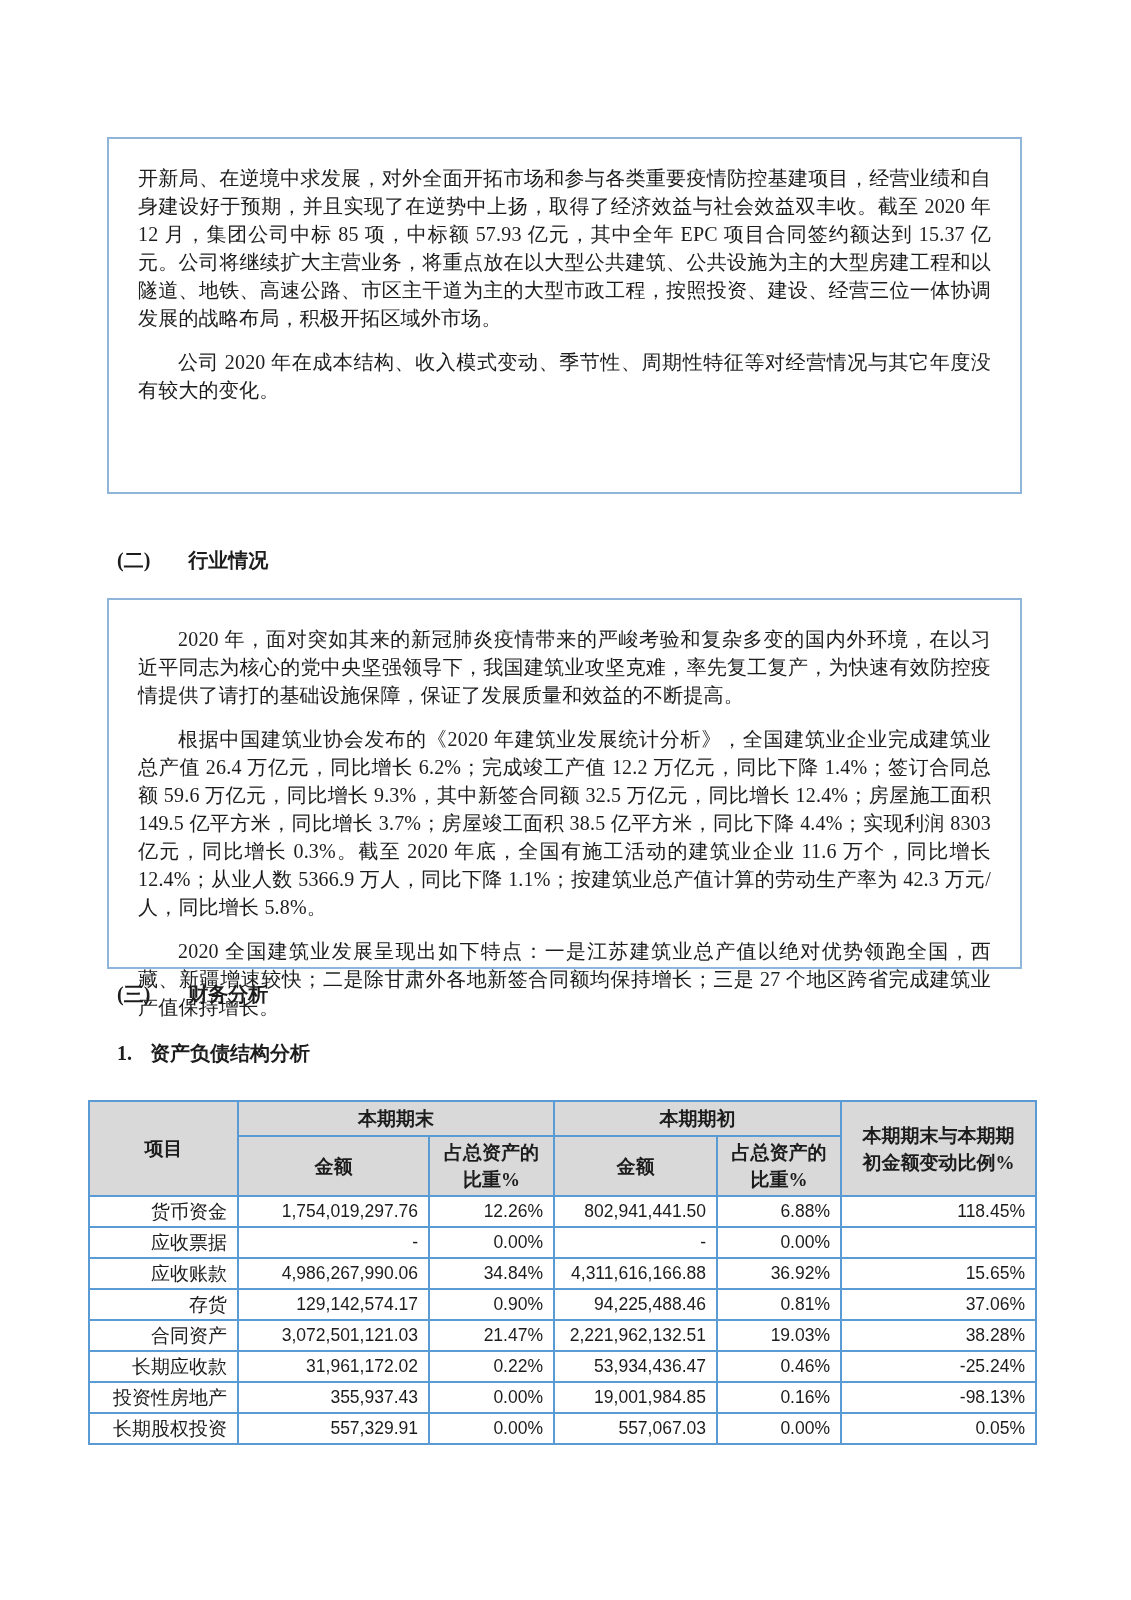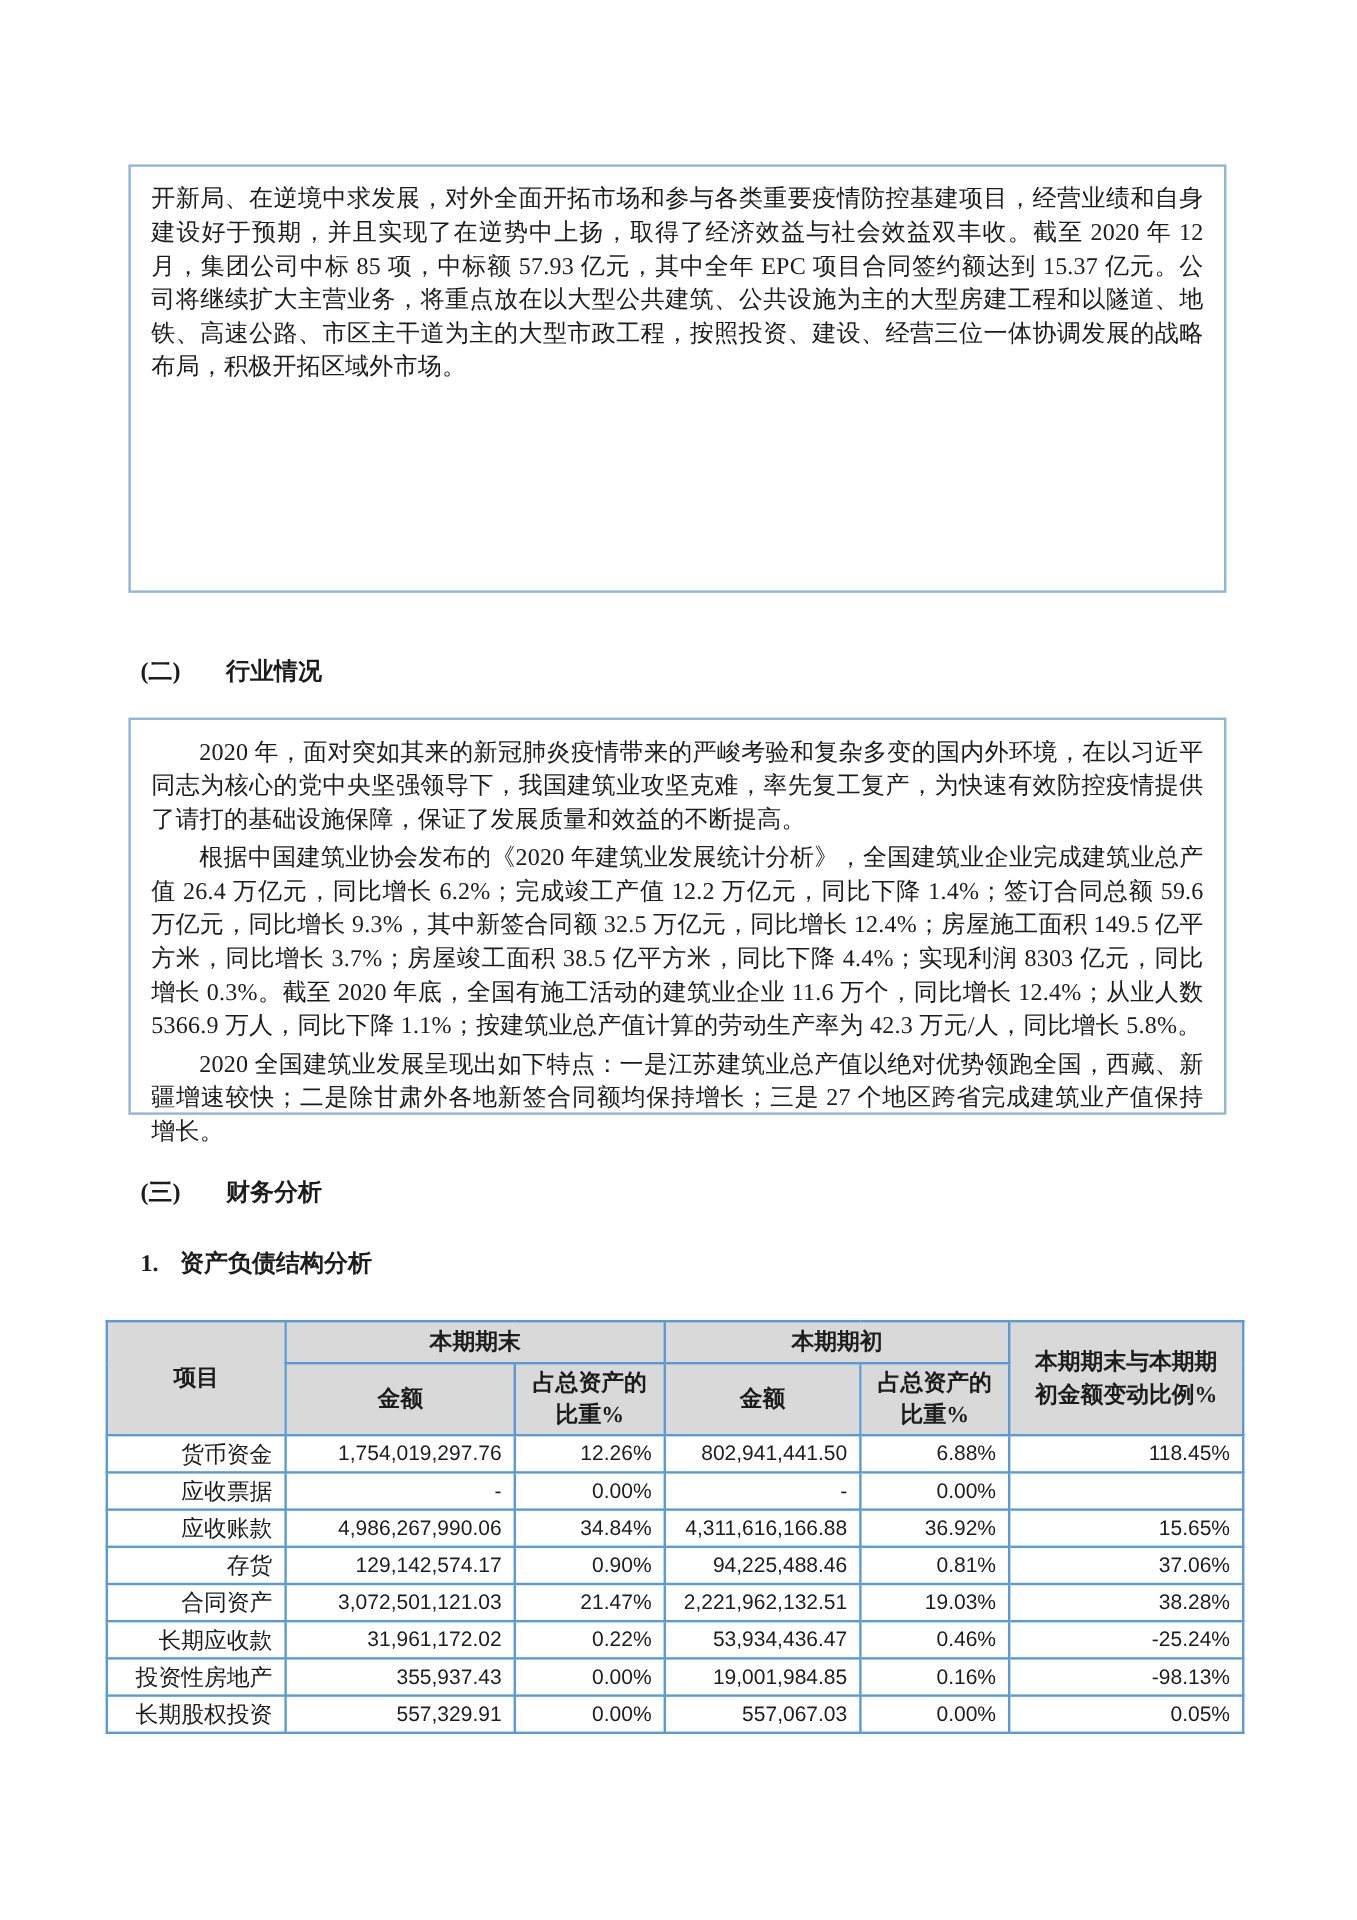--- a/index.html
+++ b/index.html
@@ -20,22 +20,22 @@
   }
   .tbox{
     position:absolute;left:107px;width:915px;
     border:2px solid var(--box-border);
     padding:9px 13px 8px 13px;
     text-align:justify;
     font-size:20px;line-height:28px;
     letter-spacing:0.2px;
   }
   #box1{top:137px;height:357px;}
-  #box2{top:598px;height:331px;}
-  .para{margin:4px;}
+  #box2{top:598px;height:371px;}
+  .para{margin:16px;}
   .para.indent{text-indent:2em;}
 
   .heading{
     position:absolute;left:117px;
     font-weight:bold;font-size:20px;line-height:26px;
     white-space:nowrap;
   }
   #heading2{top:547px;}
   #heading3{top:981px;}
   .heading .title{margin-left:38px;}
@@ -86,20 +86,21 @@
     font-size:17px;color:#222;
   }
 </style>
 </head>
 <body>
 
 <div class="page">
 
   <div id="box1" class="tbox">
       <p class="para">开新局、在逆境中求发展，对外全面开拓市场和参与各类重要疫情防控基建项目，经营业绩和自身建设好于预期，并且实现了在逆势中上扬，取得了经济效益与社会效益双丰收。截至 2020 年 12 月，集团公司中标 85 项，中标额 57.93 亿元，其中全年 EPC 项目合同签约额达到 15.37 亿元。公司将继续扩大主营业务，将重点放在以大型公共建筑、公共设施为主的大型房建工程和以隧道、地铁、高速公路、市区主干道为主的大型市政工程，按照投资、建设、经营三位一体协调发展的战略布局，积极开拓区域外市场。</p>
+      <p class="para indent">公司 2020 年在成本结构、收入模式变动、季节性、周期性特征等对经营情况与其它年度没有较大的变化。</p>
     </div>
 
   <div id="heading2" class="heading">
     <span class="num">(二)</span><span class="title">行业情况</span>
   </div>
 
   <div id="box2" class="tbox">
       <p class="para indent">2020 年，面对突如其来的新冠肺炎疫情带来的严峻考验和复杂多变的国内外环境，在以习近平同志为核心的党中央坚强领导下，我国建筑业攻坚克难，率先复工复产，为快速有效防控疫情提供了请打的基础设施保障，保证了发展质量和效益的不断提高。</p>
       <p class="para indent">根据中国建筑业协会发布的《2020 年建筑业发展统计分析》，全国建筑业企业完成建筑业总产值 26.4 万亿元，同比增长 6.2%；完成竣工产值 12.2 万亿元，同比下降 1.4%；签订合同总额 59.6 万亿元，同比增长 9.3%，其中新签合同额 32.5 万亿元，同比增长 12.4%；房屋施工面积 149.5 亿平方米，同比增长 3.7%；房屋竣工面积 38.5 亿平方米，同比下降 4.4%；实现利润 8303 亿元，同比增长 0.3%。截至 2020 年底，全国有施工活动的建筑业企业 11.6 万个，同比增长 12.4%；从业人数 5366.9 万人，同比下降 1.1%；按建筑业总产值计算的劳动生产率为 42.3 万元/人，同比增长 5.8%。</p>
       <p class="para indent">2020 全国建筑业发展呈现出如下特点：一是江苏建筑业总产值以绝对优势领跑全国，西藏、新疆增速较快；二是除甘肃外各地新签合同额均保持增长；三是 27 个地区跨省完成建筑业产值保持增长。</p>

